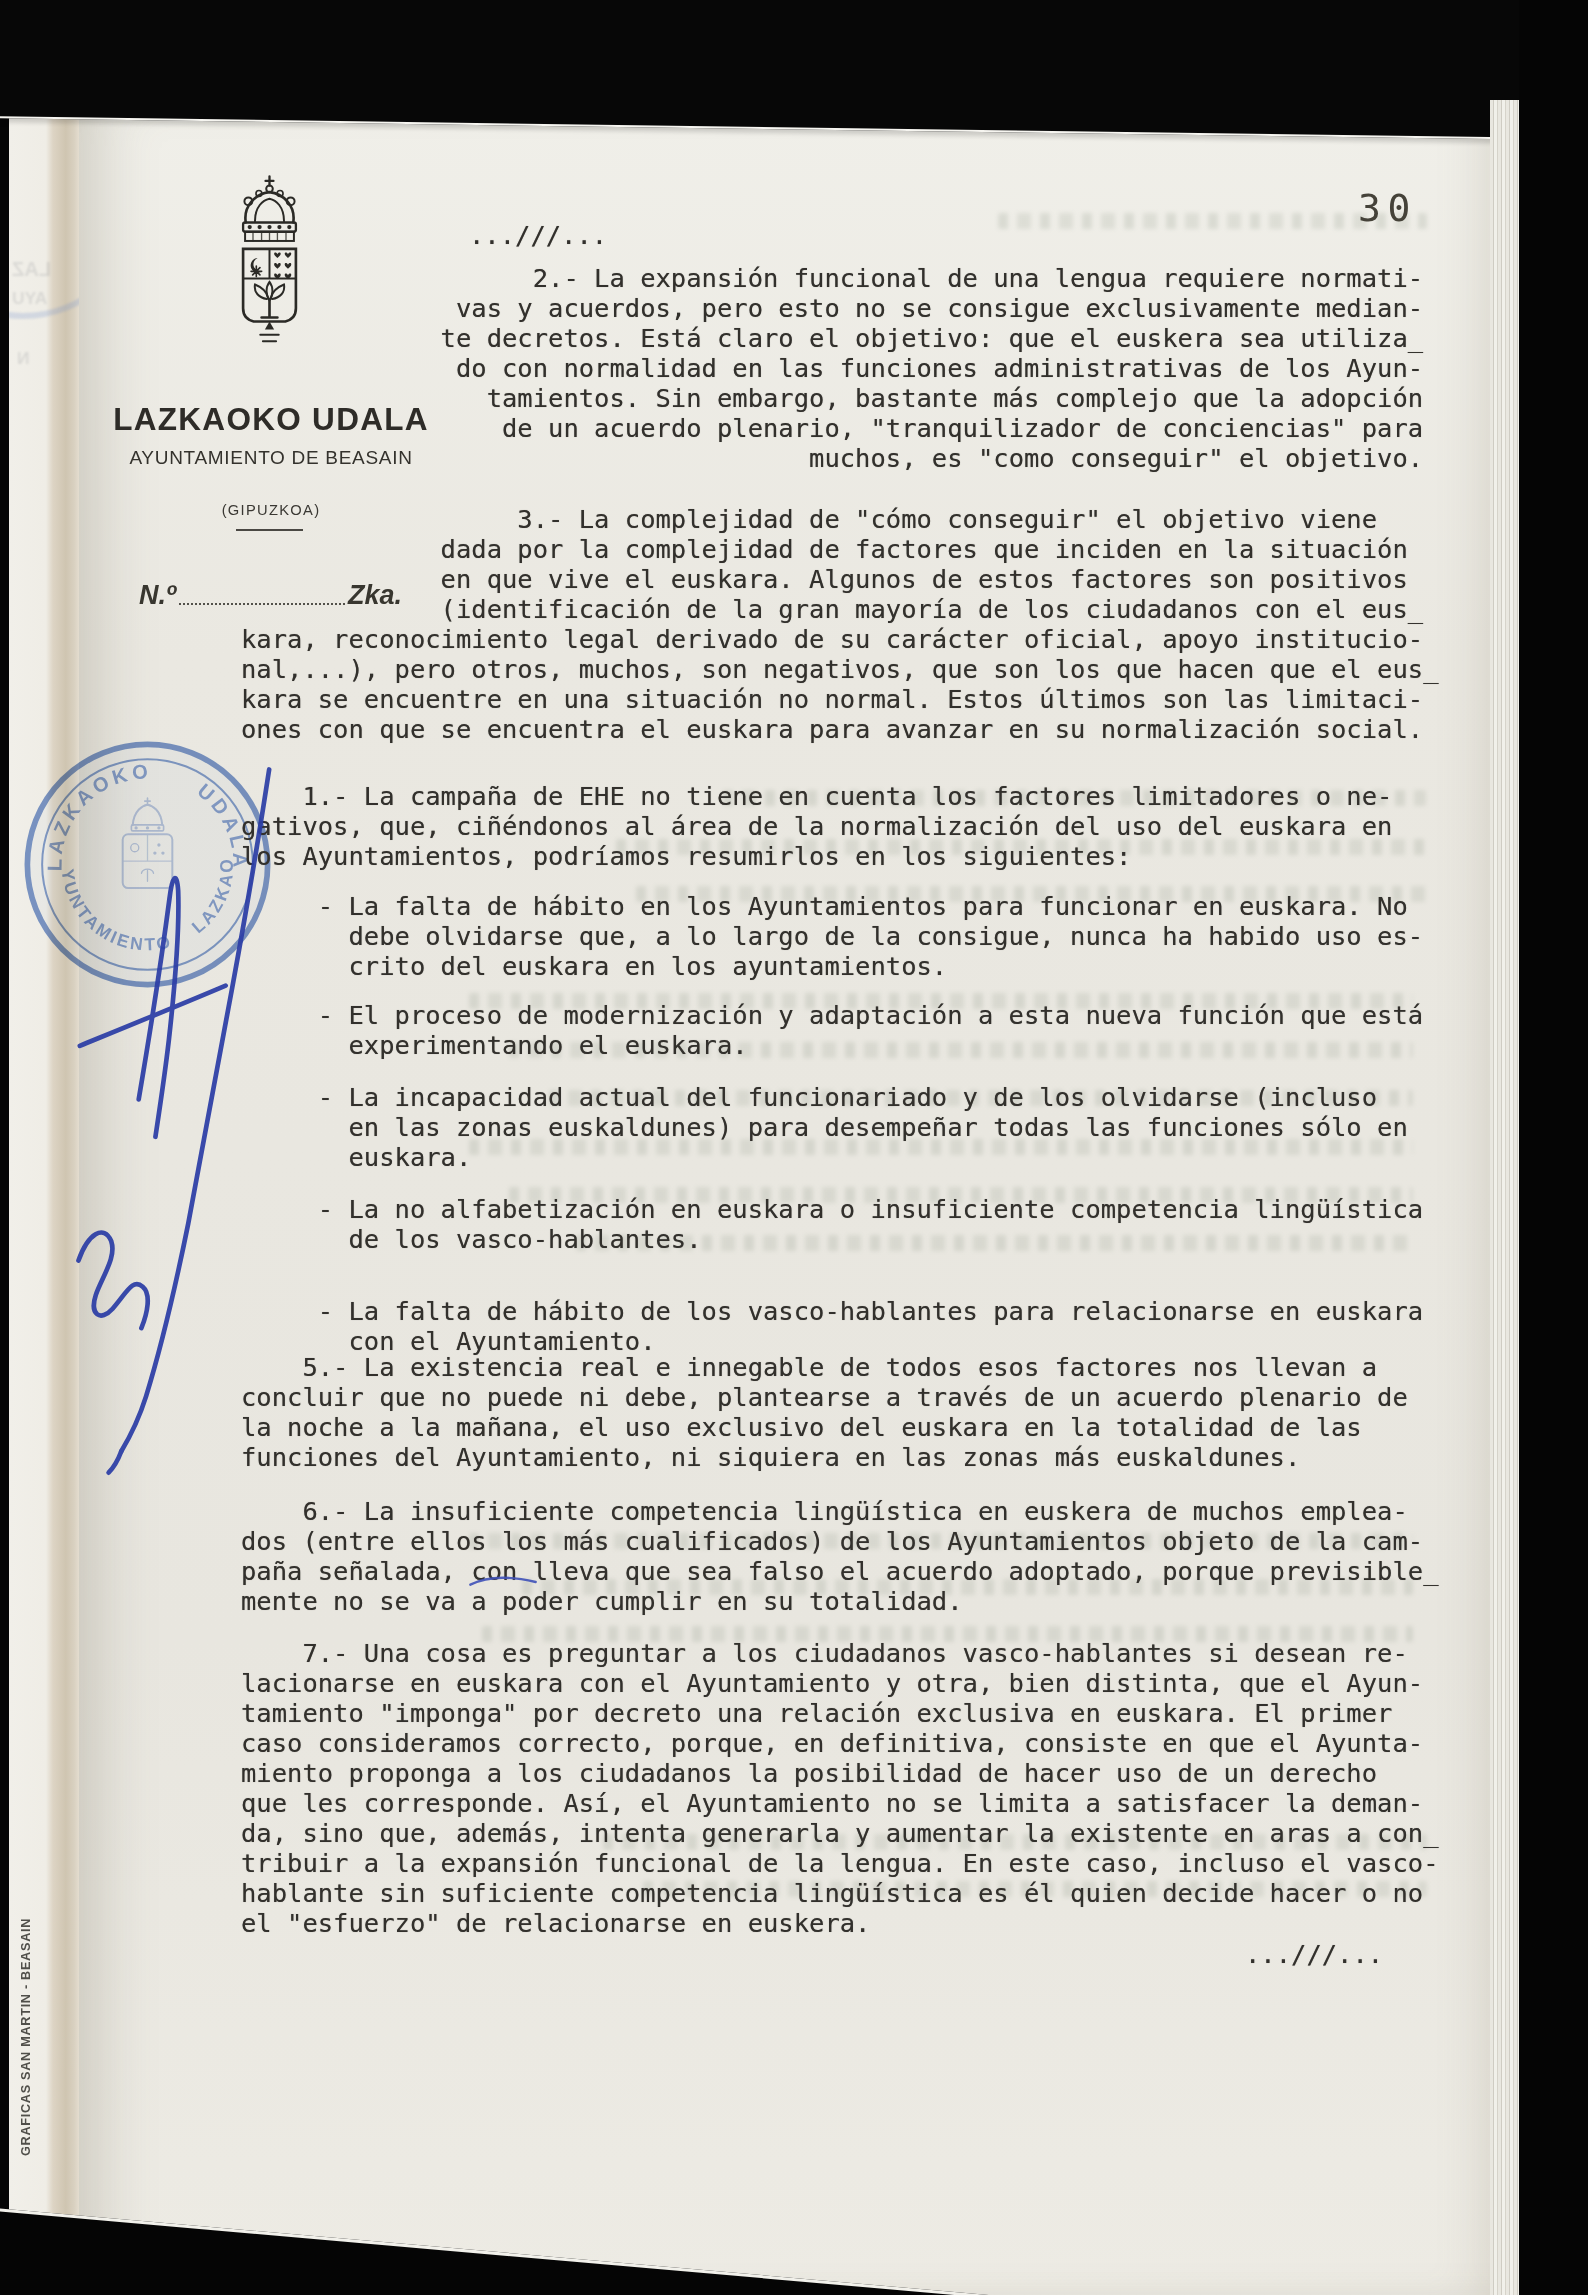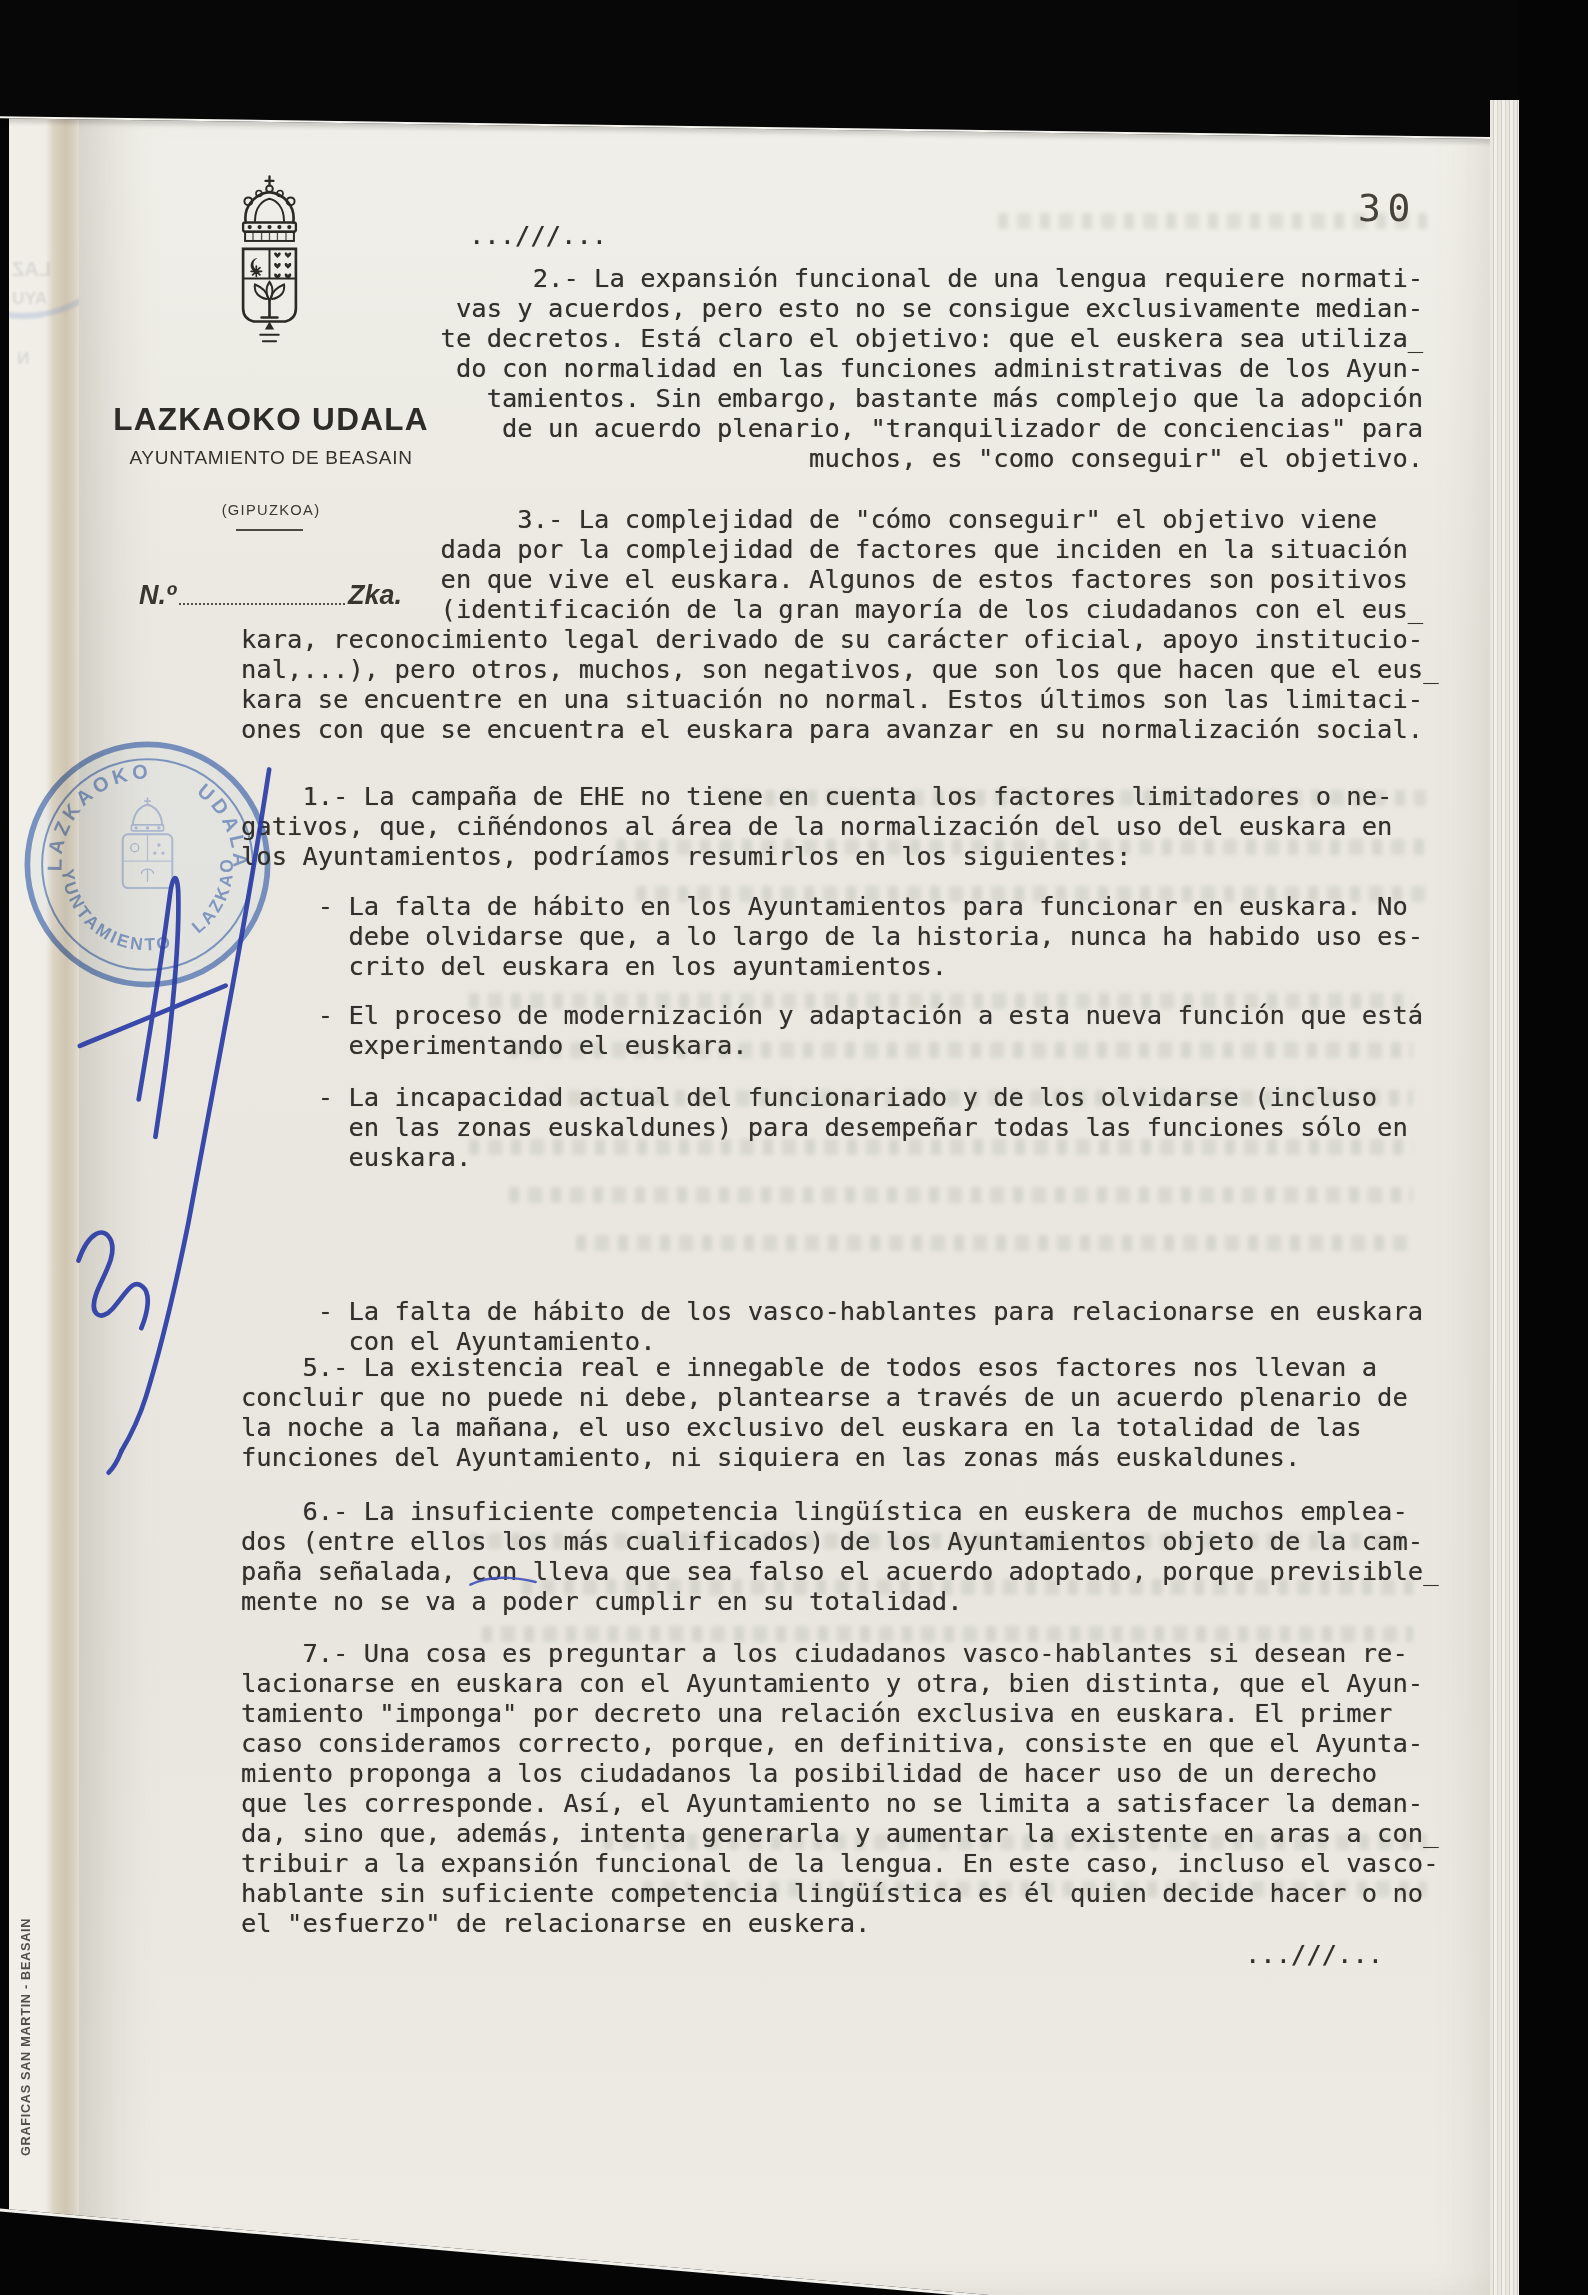--- a/index.html
+++ b/index.html
@@ -153,27 +153,29 @@
              en que vive el euskara. Algunos de estos factores son positivos
              (identificación de la gran mayoría de los ciudadanos con el eus̲
 kara, reconocimiento legal derivado de su carácter oficial, apoyo institucio-
 nal,...), pero otros, muchos, son negativos, que son los que hacen que el eus̲
 kara se encuentre en una situación no normal. Estos últimos son las limitaci-
 ones con que se encuentra el euskara para avanzar en su normalización social.</div>
   <div class="tw p4">    1.- La campaña de EHE no tiene en cuenta los factores limitadores o ne-
 gativos, que, ciñéndonos al área de la normalización del uso del euskara en
 los Ayuntamientos, podríamos resumirlos en los siguientes:</div>
   <div class="tw b1">     - La falta de hábito en los Ayuntamientos para funcionar en euskara. No
-       debe olvidarse que, a lo largo de la historia, nunca ha habido uso es-
+       debe olvidarse que, a lo largo de la consigue, nunca ha habido uso es-
        crito del euskara en los ayuntamientos.</div>
   <div class="tw b2">     - El proceso de modernización y adaptación a esta nueva función que está
        experimentando el euskara.</div>
   <div class="tw b3">     - La incapacidad actual del funcionariado y de los olvidarse (incluso
        en las zonas euskaldunes) para desempeñar todas las funciones sólo en
        euskara.</div>
+  <div class="tw b4">     - La no alfabetización en euskara o insuficiente competencia lingüística
+       de los vasco-hablantes.</div>
   <div class="tw b5">     - La falta de hábito de los vasco-hablantes para relacionarse en euskara
        con el Ayuntamiento.</div>
   <div class="tw p5">    5.- La existencia real e innegable de todos esos factores nos llevan a
 concluir que no puede ni debe, plantearse a través de un acuerdo plenario de
 la noche a la mañana, el uso exclusivo del euskara en la totalidad de las
 funciones del Ayuntamiento, ni siquiera en las zonas más euskaldunes.</div>
   <div class="tw p6">    6.- La insuficiente competencia lingüística en euskera de muchos emplea-
 dos (entre ellos los más cualificados) de los Ayuntamientos objeto de la cam-
 paña señalada, con lleva que sea falso el acuerdo adoptado, porque previsible̲
 mente no se va a poder cumplir en su totalidad.</div>

